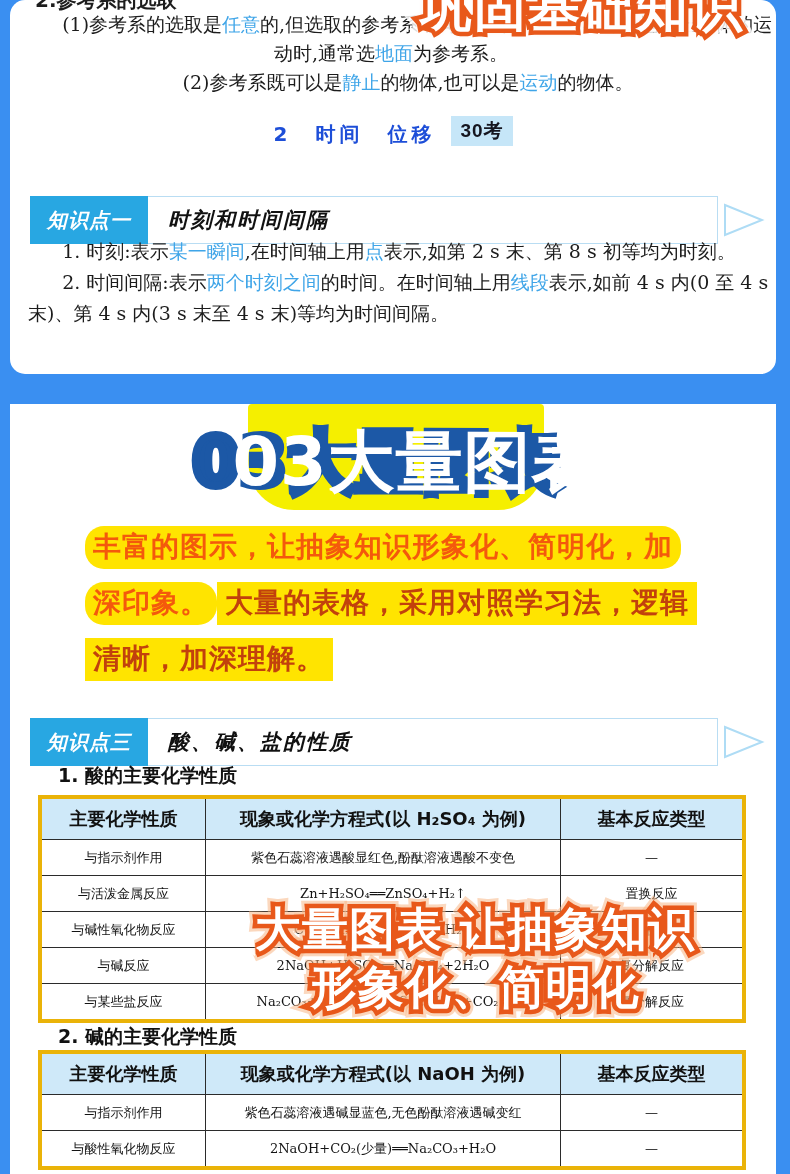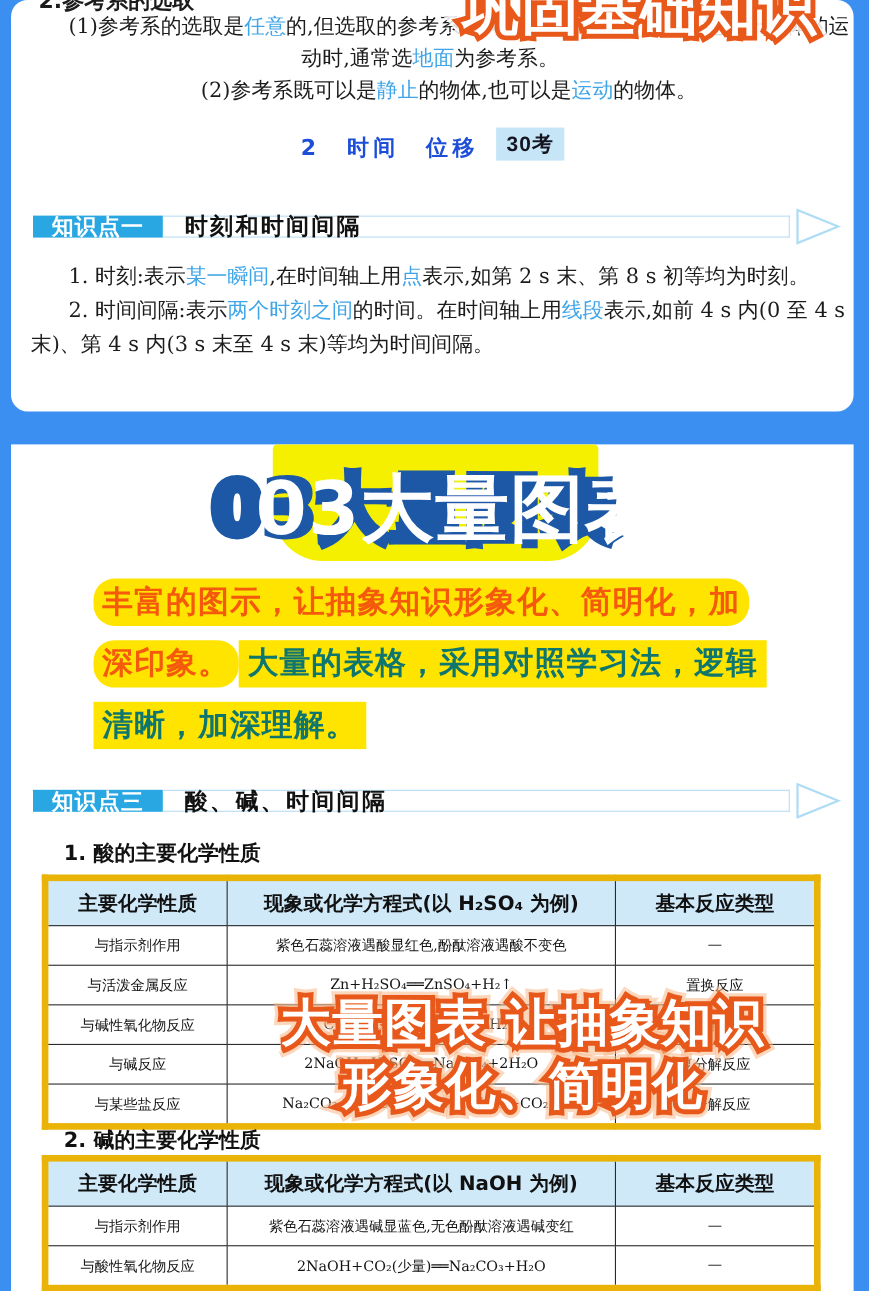--- a/index.html
+++ b/index.html
@@ -24,21 +24,21 @@
 
   
   .chapter{position:absolute;top:116px;left:0;width:100%;display:flex;justify-content:center;
            align-items:flex-end;gap:16px;}
   .chapter-title{font-size:20px;font-weight:bold;color:#1d4ed8;letter-spacing:4px;
                  font-family:"DejaVu Sans","Liberation Sans",sans-serif;}
   .exam-badge{background:#c6e6f8;color:#15151f;font-weight:bold;font-size:19px;
               padding:2px 9px;margin-bottom:2px;letter-spacing:1px;}
 
   
-  .kp-bar{position:absolute;left:20px;display:flex;align-items:stretch;height:20px;}
+  .kp-bar{position:absolute;left:20px;display:flex;align-items:stretch;height:48px;font-style:italic;}
   .kp-badge{background:#28a7e2;color:#fff;font-weight:bold;font-size:20px;width:118px;
             display:flex;align-items:center;justify-content:center;letter-spacing:1px;flex:0 0 auto;}
   .kp-box{border:1px solid #b9ddf3;border-left:none;width:570px;display:flex;align-items:center;
           padding-left:20px;box-sizing:border-box;}
   .kp-title{font-size:21px;font-weight:bold;color:#111;letter-spacing:2px;
             font-family:"DejaVu Sans","Liberation Sans",sans-serif;}
   .kp-chevron{margin-left:4px;flex:0 0 auto;align-self:center;}
 
   
   .stroke-text{position:relative;display:inline-block;font-weight:bold;
@@ -59,28 +59,28 @@
   
   .banner{position:absolute;top:0;left:238px;width:296px;height:106px;background:#f5ef00;
           border-radius:4px 4px 46px 46px;display:flex;align-items:center;justify-content:center;
           padding-top:10px;box-sizing:border-box;}
   .banner .stroke-text{font-size:67px;letter-spacing:1px;padding-left:40px;}
 
   
   .promo{position:absolute;left:75px;top:122px;}
   .promo .pline{margin-bottom:13px;}
   .promo .pline > span{display:inline-block;background:#ffe400;font-size:28px;line-height:38px;
-        font-weight:600;padding:2px 8px 3px 8px;color:#0f766e;letter-spacing:1px;
+        font-weight:600;padding:2px 8px 3px 8px;color:#c2410c;letter-spacing:1px;
         font-family:"DejaVu Sans","Liberation Sans",sans-serif;}
   .promo .pline > span.orange{color:#f4590c;}
 
   
   .tbl-caption{position:absolute;left:48px;font-size:19px;font-weight:bold;color:#111;
                font-family:"DejaVu Sans","Liberation Sans",sans-serif;}
-  .dtable{position:absolute;left:28px;width:708px;border-collapse:collapse;border:6px solid #eab308;
+  .dtable{position:absolute;left:28px;width:708px;border-collapse:collapse;border:4px solid #eab308;
           table-layout:fixed;}
   .dtable th{background:#cfe9f9;border:1px solid #2b2b2b;height:38px;font-size:18px;
              font-weight:bold;color:#111;font-family:"DejaVu Sans","Liberation Sans",sans-serif;}
   .dtable td{border:1px solid #2b2b2b;height:35px;text-align:center;font-size:13px;color:#141414;
              font-family:"DejaVu Serif","Liberation Serif",serif;padding:0 2px;overflow:hidden;}
   .dtable th:nth-child(1),.dtable td:nth-child(1){width:23.3%;}
   .dtable th:nth-child(2),.dtable td:nth-child(2){width:50.8%;}
   .dtable th:nth-child(3),.dtable td:nth-child(3){width:25.9%;}
 </style>
 </head>
@@ -137,21 +137,21 @@
 
     <div class="promo">
       <div class="pline"><span class="orange">丰富的图示，让抽象知识形象化、简明化，加</span></div>
       <div class="pline"><span class="orange">深印象。</span><span>大量的表格，采用对照学习法，逻辑</span></div>
       <div class="pline"><span>清晰，加深理解。</span></div>
     </div>
 
     <div class="kp-bar" style="top:314px;">
       <div class="kp-badge">知识点三</div>
       <div class="kp-box">
-        <span class="kp-title">酸、碱、时间间隔</span>
+        <span class="kp-title">酸、碱、盐的性质</span>
       </div>
       <svg class="kp-chevron" width="44" height="36" viewBox="0 0 44 36">
         <path d="M3 3 L40 18 L3 33 Z" fill="#ffffff" stroke="#aedcf5" stroke-width="2"></path>
       </svg>
     </div>
 
     <div class="tbl-caption" style="top:359px;">1. 酸的主要化学性质</div>
 
     <table class="dtable" style="top:391px;">
         <thead>

